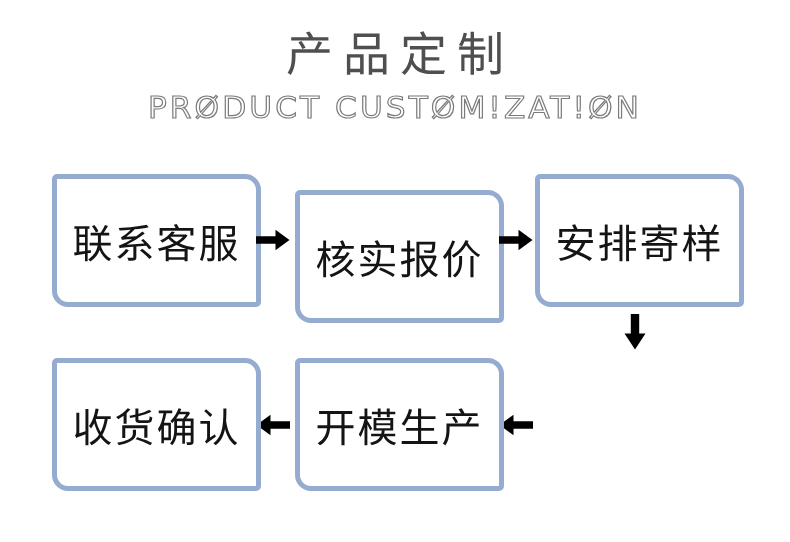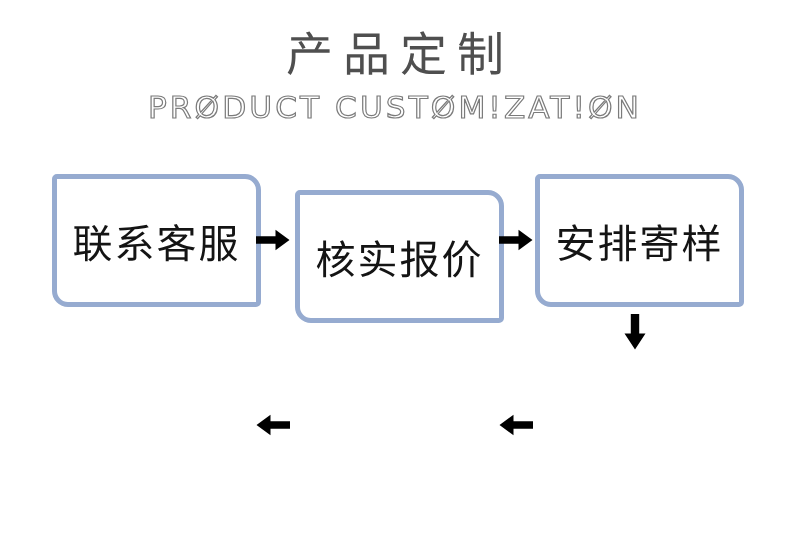--- a/index.html
+++ b/index.html
@@ -112,21 +112,27 @@
     </svg>
   </div>
 
 
   <div class="arrow a5 flip">
     <svg width="34" height="22" viewBox="0 0 34 22">
       <path d="M0 7.2 H19.5 V0.8 L33.5 11 L19.5 21.2 V14.8 H0 Z" fill="#000000"></path>
     </svg>
   </div>
 
+  <div class="box b-r2c2">
+    <span>开模生产</span>
+  </div>
 
   <div class="arrow a4 flip">
     <svg width="34" height="22" viewBox="0 0 34 22">
       <path d="M0 7.2 H19.5 V0.8 L33.5 11 L19.5 21.2 V14.8 H0 Z" fill="#000000"></path>
     </svg>
   </div>
 
+  <div class="box b-r2c1">
+    <span>收货确认</span>
+  </div>
 
 </div>
 
 </body></html>

